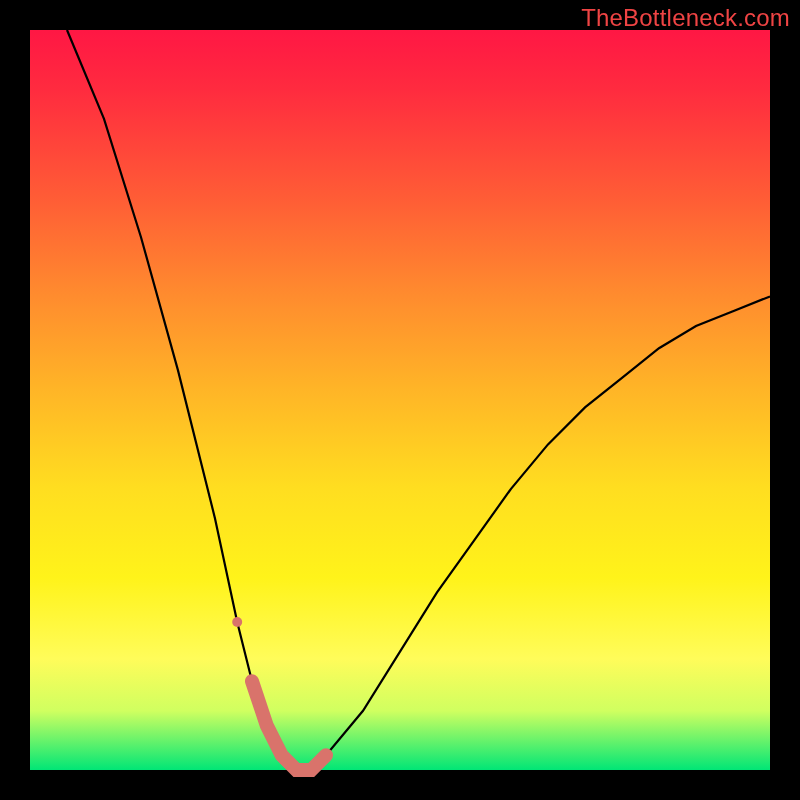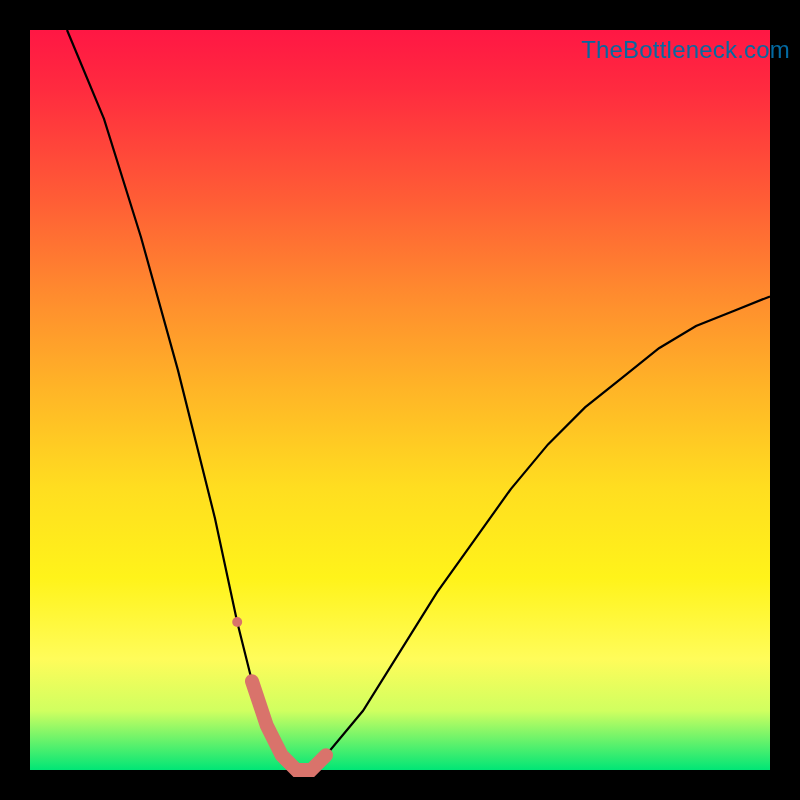--- a/index.html
+++ b/index.html
@@ -26,26 +26,25 @@
       #ffde20 62%,
       #fff31a 74%,
       #fffc5a 85%,
       #d0ff60 92%,
       #00e676 100%);
   }
   .watermark {
     position: absolute;
     top: 4px;
     right: 10px;
-    color: #0369a1;
+    color: #ef4444;
     font-size: 24px;
     font-weight: 500;
     letter-spacing: 0.2px;
     z-index: 5;
-    margin-top: 32px;
   }
   svg.curve {
     position: absolute;
     left: 0; top: 0;
     width: 740px;
     height: 740px;
     overflow: visible;
   }
 </style>
 </head>

